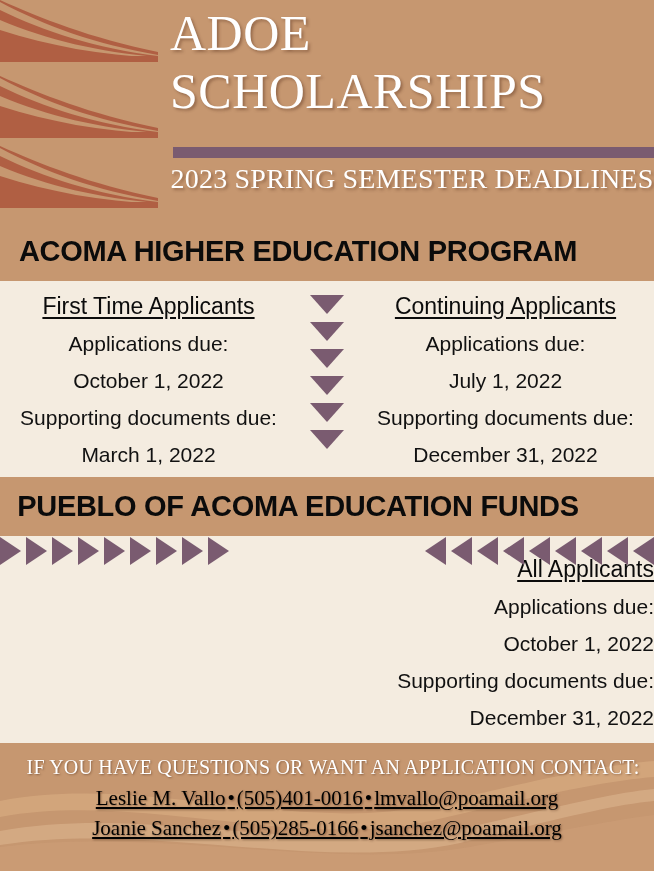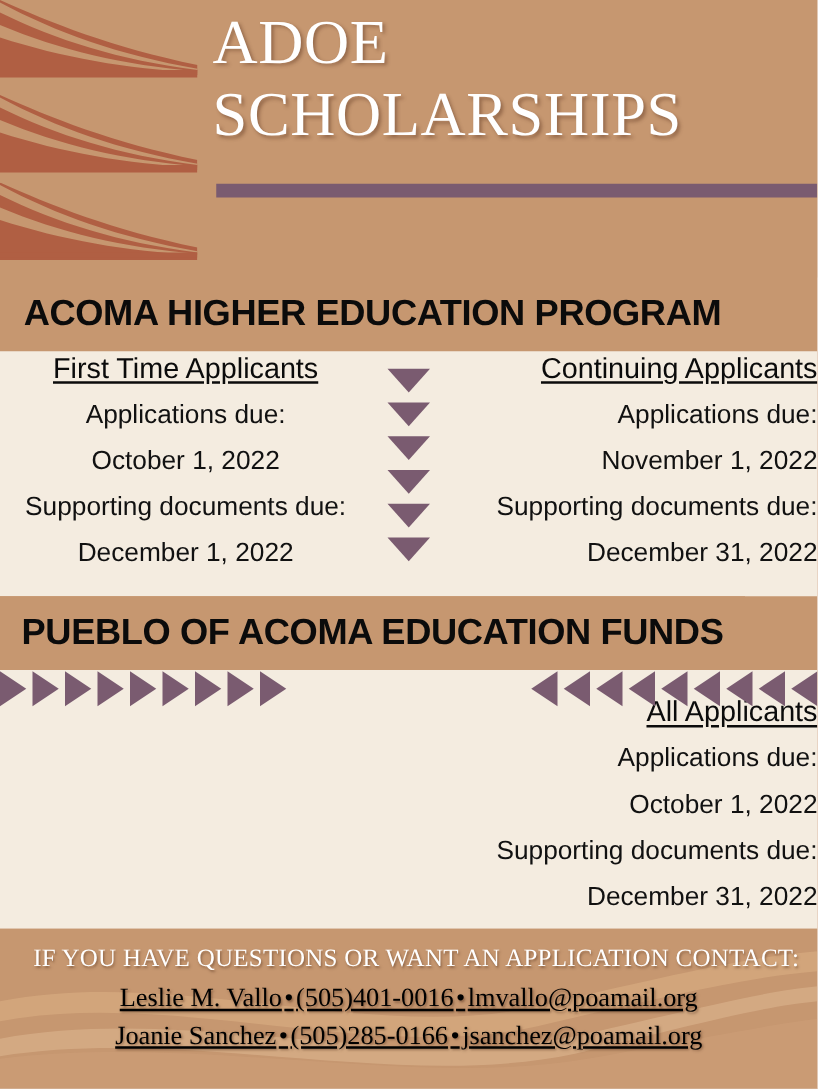--- a/index.html
+++ b/index.html
@@ -115,24 +115,25 @@
 
   
   .cols {
     position: absolute;
     left: 0; top: 0;
     width: 654px; height: 196px;
     display: flex;
   }
   .col {
     width: 297px;
+    padding-top: 12px;
     box-sizing: border-box;
   }
   .col-left { text-align: center; }
-  .col-right { text-align: right; }
+  .col-right { text-align: center; }
   .col-mid {
     width: 60px;
     display: flex;
     flex-direction: column;
     align-items: center;
     justify-content: flex-start;
     padding-top: 14px;
     gap: 8px;
   }
   .tri-down {
@@ -274,50 +275,51 @@
       </div>
     </div>
 
     <div class="title-block">
       <div class="title-line title-1">ADOE</div>
       <div class="title-line title-2">SCHOLARSHIPS</div>
     </div>
 
     <div class="purple-bar"></div>
 
+    <div class="subtitle">2023 SPRING SEMESTER DEADLINES</div>
   </div>
 
   <div class="banner" id="banner1">
     <span class="banner-text">ACOMA HIGHER EDUCATION PROGRAM</span>
   </div>
 
   <div class="cream" id="section1">
     <div class="cols">
 
       <div class="col col-left">
         <div class="hdg">First Time Applicants</div>
         <div class="line">Applications due:</div>
         <div class="line">October 1, 2022</div>
         <div class="line">Supporting documents due:</div>
-        <div class="line">December 1, 2022</div>
+        <div class="line">March 1, 2022</div>
       </div>
 
       <div class="col-mid">
         <div class="tri-down"></div>
         <div class="tri-down"></div>
         <div class="tri-down"></div>
         <div class="tri-down"></div>
         <div class="tri-down"></div>
         <div class="tri-down"></div>
       </div>
 
       <div class="col col-right">
         <div class="hdg">Continuing Applicants</div>
         <div class="line">Applications due:</div>
-        <div class="line">November 1, 2022</div>
+        <div class="line">July 1, 2022</div>
         <div class="line">Supporting documents due:</div>
         <div class="line">December 31, 2022</div>
       </div>
 
     </div>
   </div>
 
   <div class="banner" id="banner2">
     <span class="banner-text">PUEBLO OF ACOMA EDUCATION FUNDS</span>
   </div>

